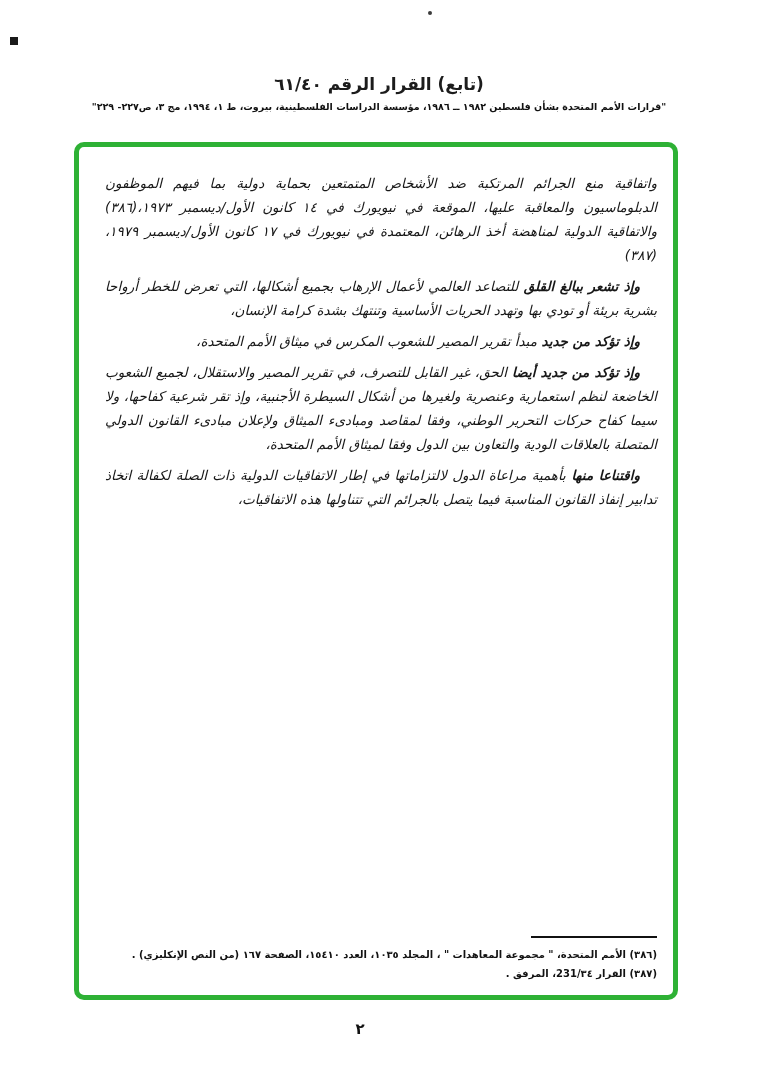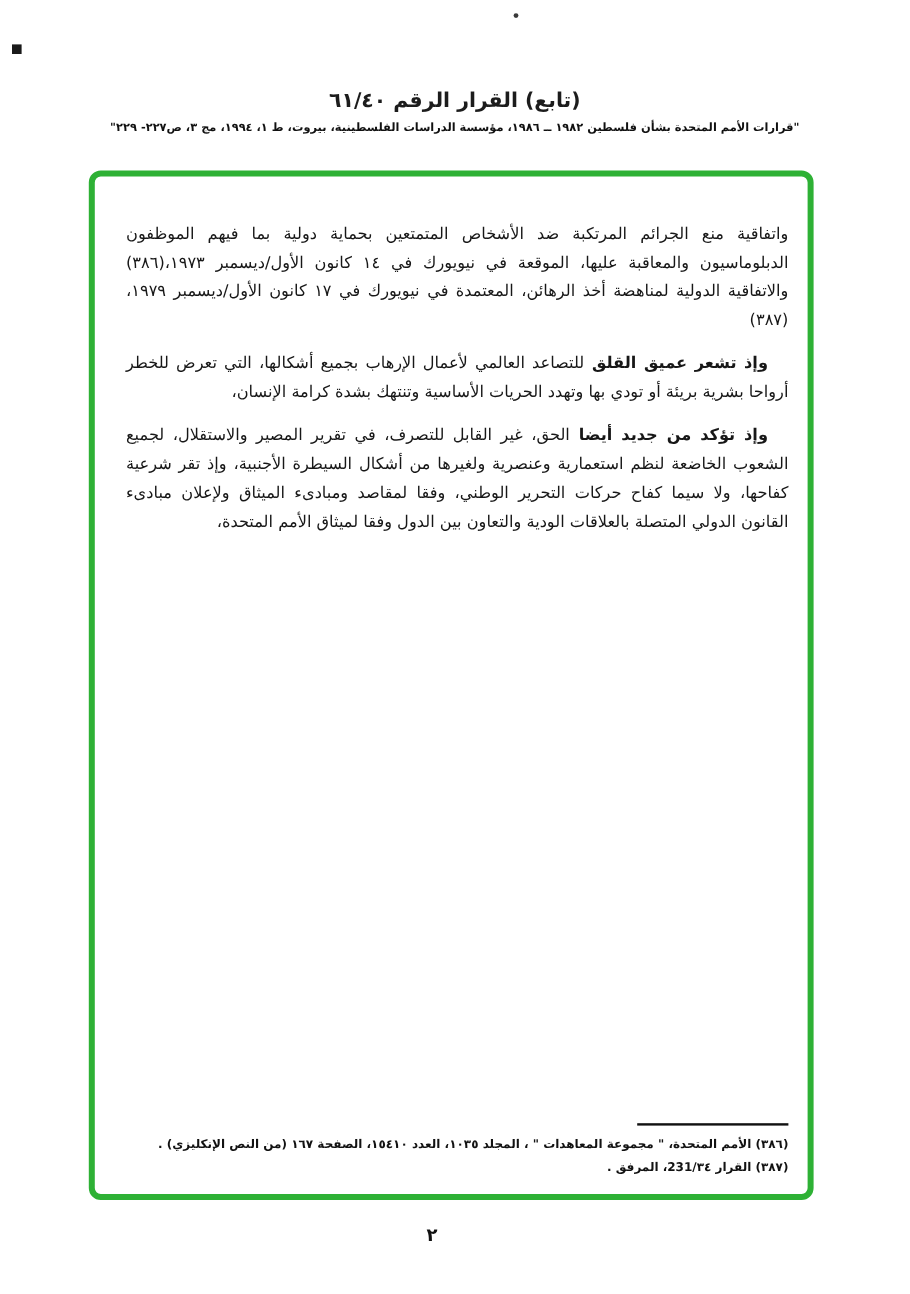--- a/index.html
+++ b/index.html
@@ -73,21 +73,22 @@
     top: 24px;
     right: 16px;
     left: 26px;
     direction: rtl;
     text-align: justify;
     font-size: 13.5px;
     line-height: 24px;
     color: #171717;
   }
   .para {
-    margin: 12px 0 7px 0;
+    margin: 0 0 7px 0;
+    font-style: italic;
   }
   .para.indent {
     text-indent: 17px;
   }
   .lead {
     font-weight: bold;
   }
   
   .footnote-area {
     position: absolute;
@@ -131,22 +132,24 @@
 
   <div class="header">
     <div class="title">(تابع) القرار الرقم ٦١/٤٠</div>
     <div class="citation">"قرارات الأمم المتحدة بشأن فلسطين ١٩٨٢ ــ ١٩٨٦، مؤسسة الدراسات الفلسطينية، بيروت، ط ١، ١٩٩٤، مج ٣، ص٢٢٧- ٢٢٩"</div>
   </div>
 
   <div class="green-frame">
 
     <div class="content">
       <p class="para"><span class="lead"></span><span>واتفاقية منع الجرائم المرتكبة ضد الأشخاص المتمتعين بحماية دولية بما فيهم الموظفون الدبلوماسيون والمعاقبة عليها، الموقعة في نيويورك في ١٤ كانون الأول/ديسمبر ١٩٧٣،(٣٨٦) والاتفاقية الدولية لمناهضة أخذ الرهائن، المعتمدة في نيويورك في ١٧ كانون الأول/ديسمبر ١٩٧٩،(٣٨٧)</span></p>
-      <p class="para indent"><span class="lead">وإذ تشعر عميق القلق </span><span>للتصاعد العالمي لأعمال الإرهاب بجميع أشكالها، التي تعرض للخطر أرواحا بشرية بريئة أو تودي بها وتهدد الحريات الأساسية وتنتهك بشدة كرامة الإنسان،</span></p>
+      <p class="para indent"><span class="lead">وإذ تشعر ببالغ القلق </span><span>للتصاعد العالمي لأعمال الإرهاب بجميع أشكالها، التي تعرض للخطر أرواحا بشرية بريئة أو تودي بها وتهدد الحريات الأساسية وتنتهك بشدة كرامة الإنسان،</span></p>
+      <p class="para indent"><span class="lead">وإذ تؤكد من جديد </span><span>مبدأ تقرير المصير للشعوب المكرس في ميثاق الأمم المتحدة،</span></p>
       <p class="para indent"><span class="lead">وإذ تؤكد من جديد أيضا </span><span>الحق، غير القابل للتصرف، في تقرير المصير والاستقلال، لجميع الشعوب الخاضعة لنظم استعمارية وعنصرية ولغيرها من أشكال السيطرة الأجنبية، وإذ تقر شرعية كفاحها، ولا سيما كفاح حركات التحرير الوطني، وفقا لمقاصد ومبادىء الميثاق ولإعلان مبادىء القانون الدولي المتصلة بالعلاقات الودية والتعاون بين الدول وفقا لميثاق الأمم المتحدة،</span></p>
+      <p class="para indent"><span class="lead">واقتناعا منها </span><span>بأهمية مراعاة الدول لالتزاماتها في إطار الاتفاقيات الدولية ذات الصلة لكفالة اتخاذ تدابير إنفاذ القانون المناسبة فيما يتصل بالجرائم التي تتناولها هذه الاتفاقيات،</span></p>
     </div>
 
     <div class="footnote-area">
       <div class="footnote-rule"></div>
       <div class="footnote">(٣٨٦) الأمم المتحدة، " مجموعة المعاهدات " ، المجلد ١٠٣٥، العدد ١٥٤١٠، الصفحة ١٦٧ (من النص الإنكليزي) .</div>
       <div class="footnote">(٣٨٧) القرار 231/٣٤، المرفق .</div>
     </div>
 
   </div>
 

